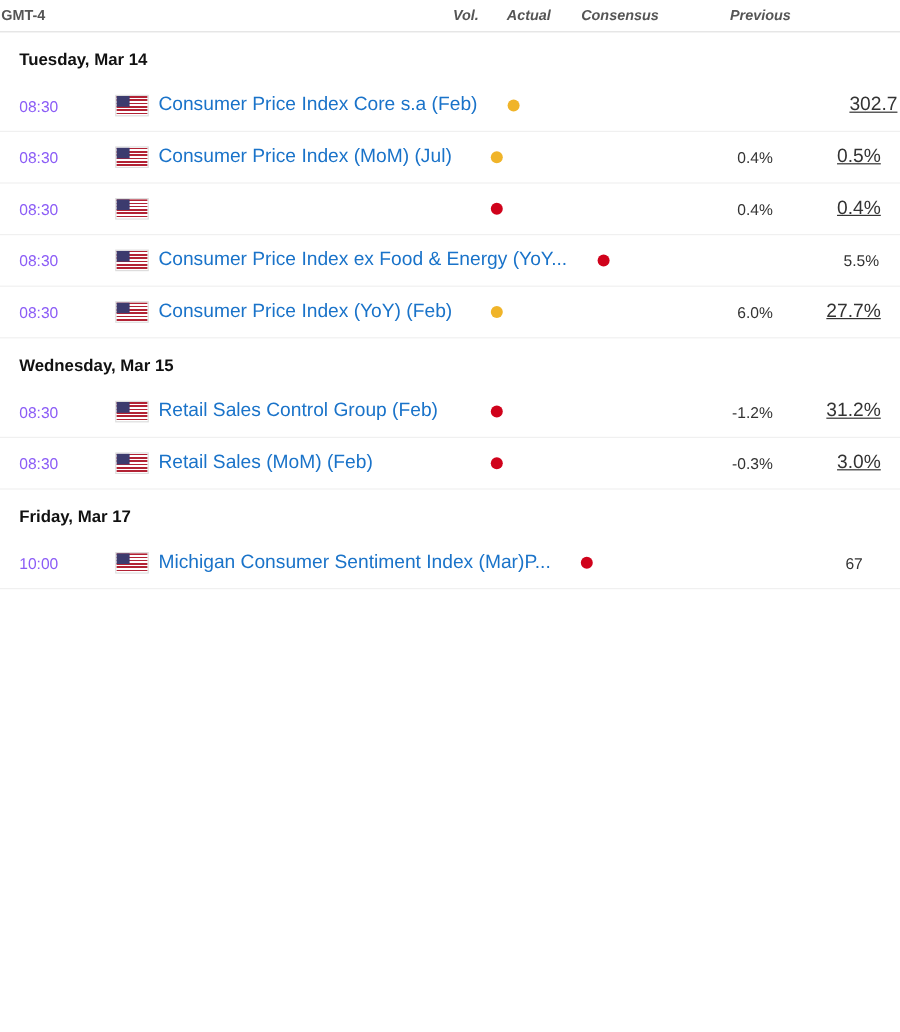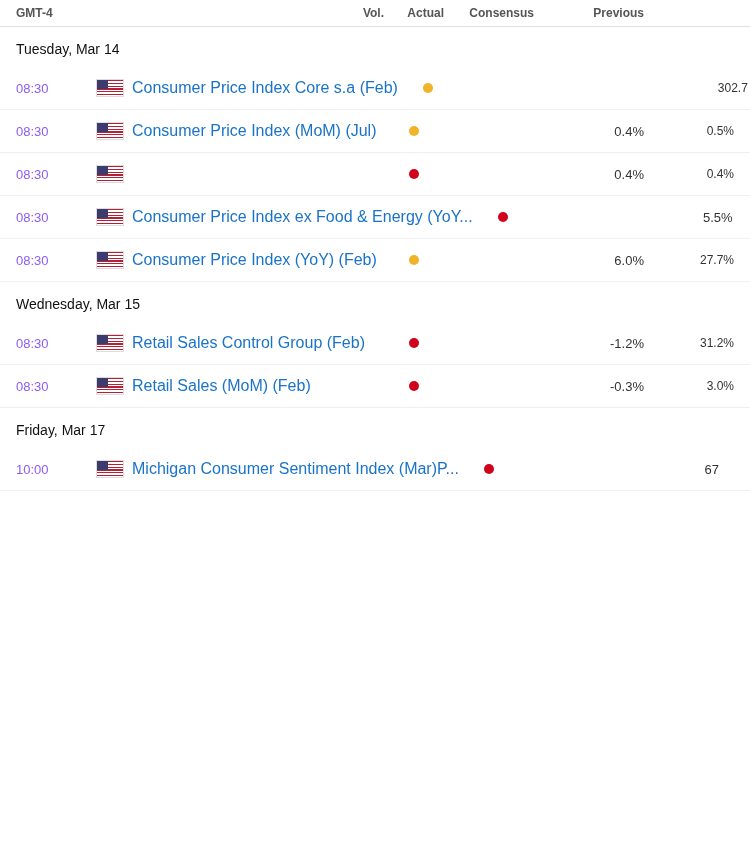--- a/index.html
+++ b/index.html
@@ -11,32 +11,32 @@
       font-family: -apple-system, BlinkMacSystemFont, 'Segoe UI', Arial, sans-serif;
       font-size: 13px;
       color: #333;
       background: #fff;
       width: 750px;
       min-height: 860px;
     }
     .header-row {
       display: grid;
       grid-template-columns: 80px 1fr 60px 90px 110px 90px;
-      padding: 6px 16px;
+      padding: 6px 1px;
       border-bottom: 1px solid #e0e0e0;
       color: #555;
       font-weight: 600;
       font-size: 12px;
     }
     .header-row .col-right {
       text-align: right;
     }
     .section-header {
       padding: 14px 16px 10px 16px;
-      font-weight: 400;
+      font-weight: 700;
       font-size: 14px;
       color: #111;
     }
     .event-row {
       display: grid;
       grid-template-columns: 80px 1fr 60px 90px 110px 90px;
       padding: 12px 16px;
       border-bottom: 1px solid #f0f0f0;
       align-items: center;
     }
@@ -104,23 +104,24 @@
       font-size: 13px;
     }
     .consensus-cell {
       text-align: right;
       color: #333;
       font-size: 13px;
     }
     .previous-cell {
       text-align: right;
       color: #333;
-      font-size: 12px;
-    }
-    .col-right { text-align: right; }
+      font-size: 16px;
+      text-decoration: underline;
+    }
+    .col-right { text-align: right; font-style: italic; }
   </style>
 </head>
 <body>
 
 <div class="header-row">
   <div>GMT-4</div>
   <div class="col-right">Vol.</div>
   <div class="col-right">Actual</div>
   <div class="col-right">Consensus</div>
   <div class="col-right">Previous</div>

